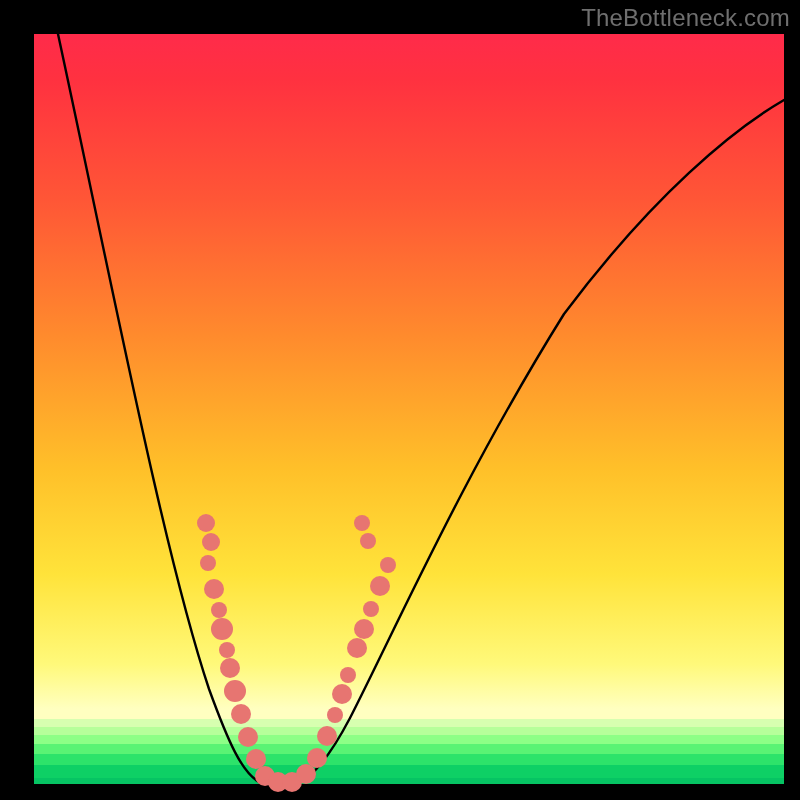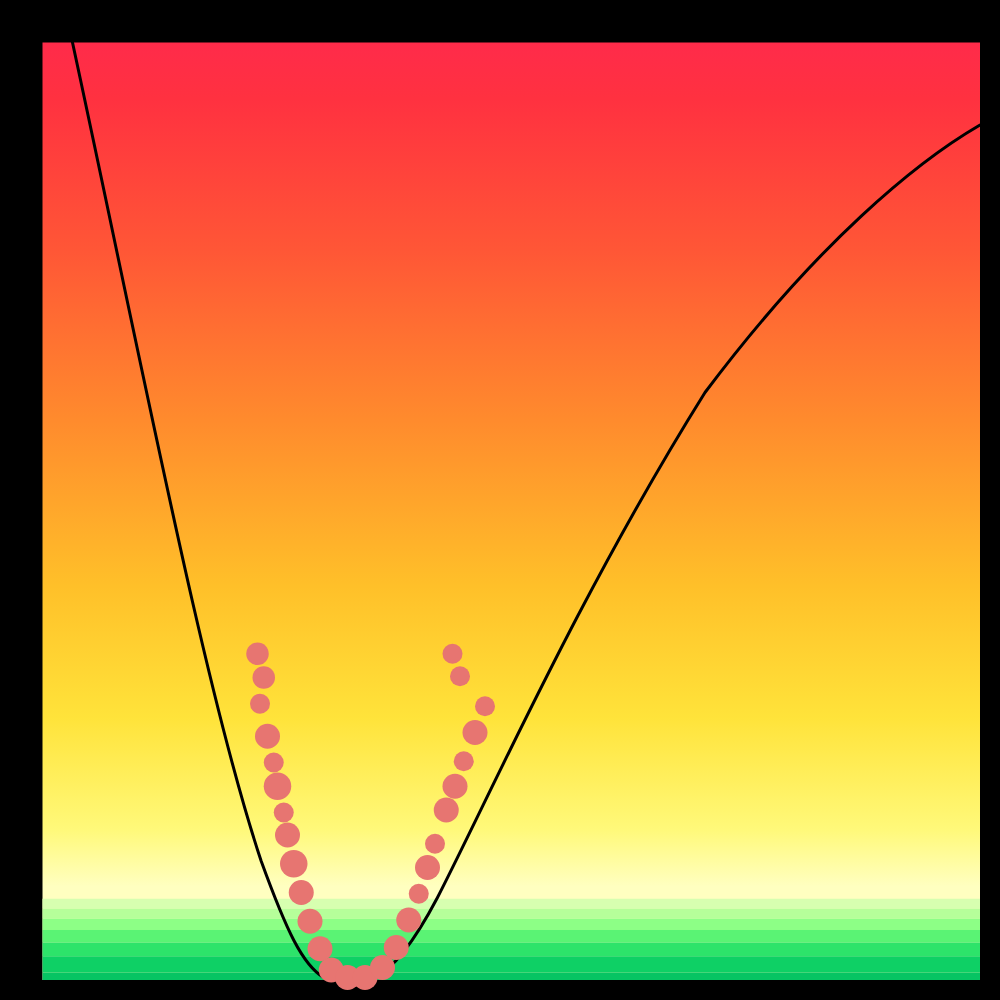--- a/index.html
+++ b/index.html
@@ -65,20 +65,21 @@
   }
   .dot {
     fill: #e77571;
     stroke: none;
   }
 </style>
 </head>
 <body>
 
 <div class="frame">
+  <div class="watermark">TheBottleneck.com</div>
 
   <div class="plot-area">
 
     <div class="bottom-bands" id="bands">
         <div class="band" style="height: 8px; background: rgb(215, 255, 176);"></div>
         <div class="band" style="height: 8px; background: rgb(182, 255, 154);"></div>
         <div class="band" style="height: 9px; background: rgb(141, 255, 134);"></div>
         <div class="band" style="height: 10px; background: rgb(90, 243, 116);"></div>
         <div class="band" style="height: 11px; background: rgb(45, 227, 106);"></div>
         <div class="band" style="height: 13px; background: rgb(14, 208, 101);"></div>

